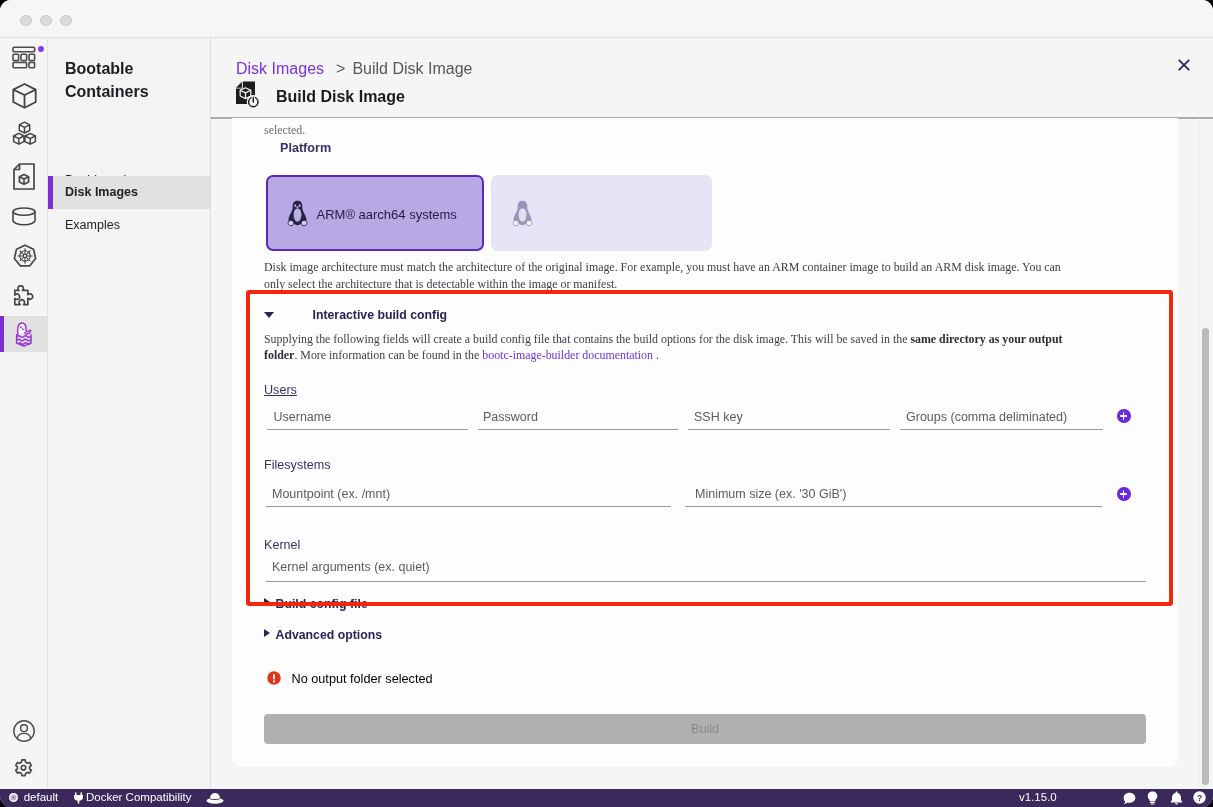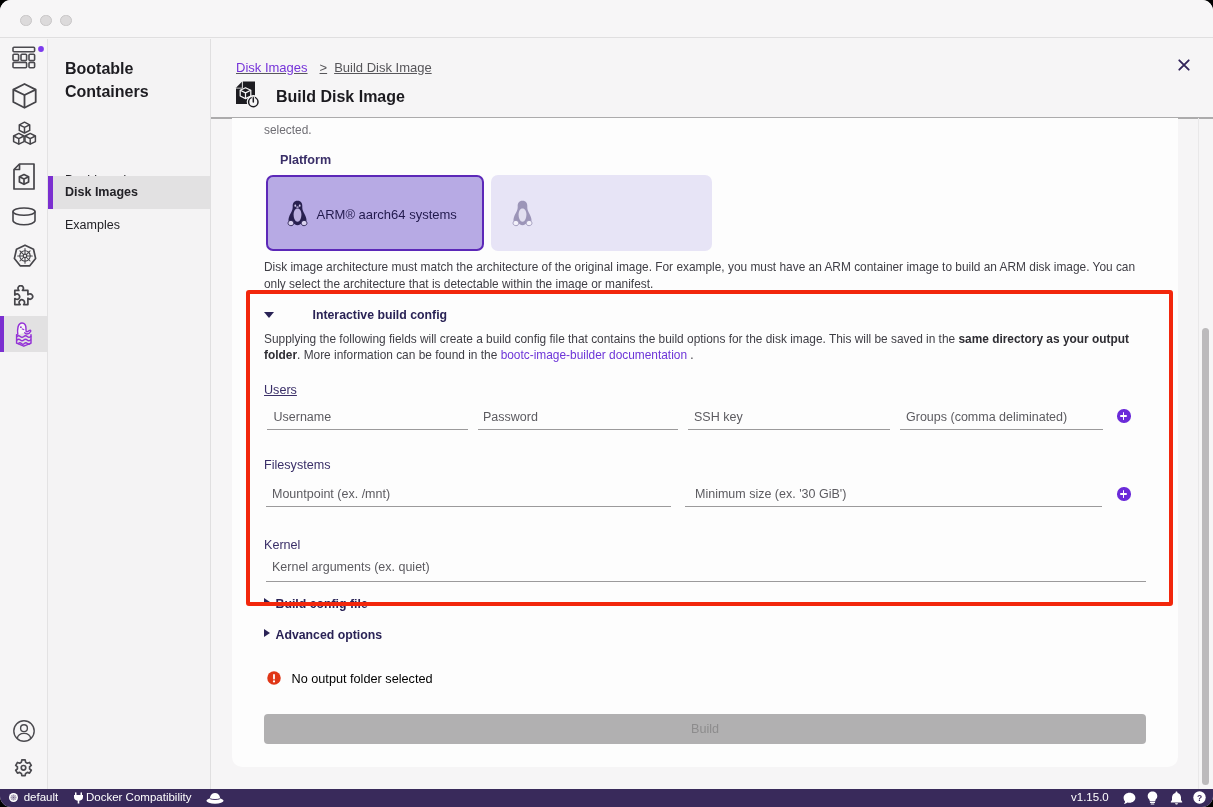--- a/index.html
+++ b/index.html
@@ -15,28 +15,28 @@
 .railbar { position:absolute; left:0; top:316px; width:3.5px; height:36px; background:#7b2fd0; }
 
 .sidebar { position:absolute; left:48px; top:39px; width:163px; height:750px; background:#f4f3f4; border-right:1px solid #e0dfe0; }
 .sbtitle { position:absolute; left:65px; top:56.5px; font-size:16px; font-weight:bold; color:#1d1c21; line-height:23.5px; letter-spacing:0; }
 .navitem { position:absolute; left:65px; font-size:12.5px; color:#232227; }
 .navsel { position:absolute; left:48px; top:176px; width:162px; height:33px; background:#e2e1e2; }
 .navbar { position:absolute; left:48px; top:176px; width:4.5px; height:33px; background:#7b2fd0; }
 
 .hdr { position:absolute; left:211px; top:39px; width:1002px; height:78px; background:#f6f5f6; }
 .hdrline { position:absolute; left:211px; top:117px; width:1002px; height:1.5px; background:#acabac; }
-.crumb { position:absolute; left:236px; top:59.5px; font-size:13px; color:#57565a;text-decoration:underline; }
+.crumb { position:absolute; left:236px; top:59.5px; font-size:16px; color:#57565a; }
 .crumb a { color:#7634d9; text-decoration:none; }
 .pagetitle { position:absolute; left:276px; top:88px; font-size:16px; font-weight:bold; color:#1b1a1f; }
 
 .card { position:absolute; left:232px; top:118px; width:946px; height:649px; background:#fdfdfd; border-radius:0 0 10px 10px; }
 .vline { position:absolute; left:1198px; top:118px; width:1px; height:671px; background:#e9e8e9; }
 .thumb { position:absolute; left:1202px; top:328px; width:7px; height:457px; background:#bcbabc; border-radius:3.5px; }
-.txt { position:absolute; font-size:11.9px; color:#3f3e45; line-height:17.3px; }
+.txt { position:absolute; font-size:11.9px; color:#3f3e45; line-height:17.3px;font-family:Liberation Serif, serif; }
 .lbl { position:absolute; font-size:12.6px; color:#3a2f68; }
 .seclbl { position:absolute; font-size:12.3px; font-weight:bold; color:#2a2356; }
 .ph { position:absolute; font-size:12.5px; color:#5c5b60; }
 .uline { position:absolute; height:1px; background:#9b9a9b; }
 .plusbtn { position:absolute; width:13.5px; height:13.5px; border-radius:50%; background:#6b2bd9; }
 .plusbtn:before { content:""; position:absolute; left:3.2px; top:6.1px; width:7.1px; height:1.4px; background:#fff; border-radius:1px; }
 .plusbtn:after { content:""; position:absolute; left:6.05px; top:3.2px; width:1.4px; height:7.1px; background:#fff; border-radius:1px; }
 .redbox { position:absolute; left:246px; top:290px; width:927px; height:316px; border:4.5px solid #f2270c; border-radius:3px; z-index:30; }
 .tri-d { position:absolute; width:0; height:0; border-left:5px solid transparent; border-right:5px solid transparent; border-top:6px solid #2a2356; }
 .tri-r { position:absolute; width:0; height:0; border-top:4.5px solid transparent; border-bottom:4.5px solid transparent; border-left:6px solid #2a2356; }
@@ -176,21 +176,21 @@
 
   <svg class="abs" style="left:1177px; top:58px;" width="14" height="14" viewBox="0 0 14 14">
       <path d="M2.3 2.3 L11.7 11.7 M11.7 2.3 L2.3 11.7" stroke="#32245a" stroke-width="1.9" stroke-linecap="round"></path>
     </svg>
 
   <div class="card"></div>
   <div class="vline"></div>
   <div class="thumb"></div>
 
   <div class="txt" style="left:264px; top:121.5px; color:#6f6e74;">selected.</div>
-  <div class="lbl" style="left:264px; top:153px; font-weight:bold;padding-left:16px;">Platform</div>
+  <div class="lbl" style="left:264px; top:141px; font-weight:bold;padding-left:16px;">Platform</div>
 
   <div class="platcard" style="left:265.5px; width:218px; background:#b7aae4; border:2px solid #5c28b8;"></div>
   <div class="platcard" style="left:491px; width:220.5px; background:#e7e4f6;"></div>
 
   <svg class="abs" style="left:287px; top:200px;" width="21" height="27" viewBox="0 0 21 27">
     <g>
       <path d="M10.5 0.8 C6.8 0.8 5.6 3.4 5.7 6.2 C5.8 8.4 5.4 10.1 4.4 11.9 C3.1 14.2 1.8 16.6 1.5 19.2 C1.2 21.6 2.1 23.1 3.3 23.1 C4.2 23.1 4.8 22.4 5.5 21.7 C6.7 23.9 8.5 25.3 10.5 25.3 C12.5 25.3 14.3 24 15.5 21.8 C16.2 22.5 16.8 23.1 17.7 23.1 C18.9 23.1 19.8 21.5 19.4 19 C19 16.4 17.7 14.1 16.5 11.9 C15.5 10.1 15.2 8.4 15.3 6.2 C15.4 3.4 14.2 0.8 10.5 0.8 Z" fill="#28204f"></path>
       <path d="M10.5 8.5 C8.1 8.5 6.6 11.2 6.6 14.6 C6.6 18.6 8.2 21.8 10.5 21.8 C12.8 21.8 14.4 18.6 14.4 14.6 C14.4 11.2 12.9 8.5 10.5 8.5 Z" fill="#bcb0e0"></path>
       <path d="M8.3 4.6 C8.8 4.6 9.2 5.1 9.2 5.7 C9.2 6.3 8.8 6.8 8.3 6.8 C7.8 6.8 7.4 6.3 7.4 5.7 C7.4 5.1 7.8 4.6 8.3 4.6 Z" fill="#cfc7e8"></path>
       <path d="M12.7 4.6 C13.2 4.6 13.6 5.1 13.6 5.7 C13.6 6.3 13.2 6.8 12.7 6.8 C12.2 6.8 11.8 6.3 11.8 5.7 C11.8 5.1 12.2 4.6 12.7 4.6 Z" fill="#cfc7e8"></path>
@@ -275,21 +275,21 @@
   </svg>
   <div class="stxt" style="left:86px;">Docker Compatibility</div>
 
   <svg class="abs" style="left:205.5px; top:791.8px; z-index:41;" width="18" height="12" viewBox="0 0 18 12">
     <g fill="#fff">
       <ellipse cx="9" cy="8.8" rx="8.6" ry="2.9"></ellipse>
       <path d="M3.9 9.2 C3.4 5.6 4.5 1 9 1 C13.5 1 14.6 5.6 14.1 9.2 Z"></path>
     </g>
     <path d="M4.1 6.7 C6 7.8 12 7.8 13.9 6.7" stroke="#3c2a5c" stroke-width="0.95" fill="none"></path>
   </svg>
-  <div class="stxt" style="left:1071px;">v1.15.0</div>
+  <div class="stxt" style="left:1019px;">v1.15.0</div>
 
   <svg class="abs" style="left:1122.5px; top:791.5px; z-index:41;" width="13" height="13" viewBox="0 0 13 13">
     <path d="M6.5 0.8 C9.8 0.8 12.4 3 12.4 5.8 C12.4 8.6 9.8 10.8 6.5 10.8 C5.8 10.8 5.1 10.7 4.5 10.5 C3.4 11.3 2.2 11.8 0.8 12 C1.6 11.2 2 10.4 2.1 9.5 C1.2 8.5 0.6 7.2 0.6 5.8 C0.6 3 3.2 0.8 6.5 0.8 Z" fill="#fff"></path>
   </svg>
 
   <svg class="abs" style="left:1147px; top:790.5px; z-index:41;" width="11" height="14" viewBox="0 0 11 14">
     <path d="M5.5 0.5 C8.2 0.5 10.3 2.6 10.3 5.1 C10.3 6.7 9.5 8 8.4 8.9 L8.4 10.2 L2.6 10.2 L2.6 8.9 C1.5 8 0.7 6.7 0.7 5.1 C0.7 2.6 2.8 0.5 5.5 0.5 Z" fill="#fff"></path>
     <rect x="2.9" y="10.8" width="5.2" height="1.2" rx="0.6" fill="#fff"></rect>
     <rect x="3.6" y="12.4" width="3.8" height="1.1" rx="0.55" fill="#fff"></rect>
   </svg>

